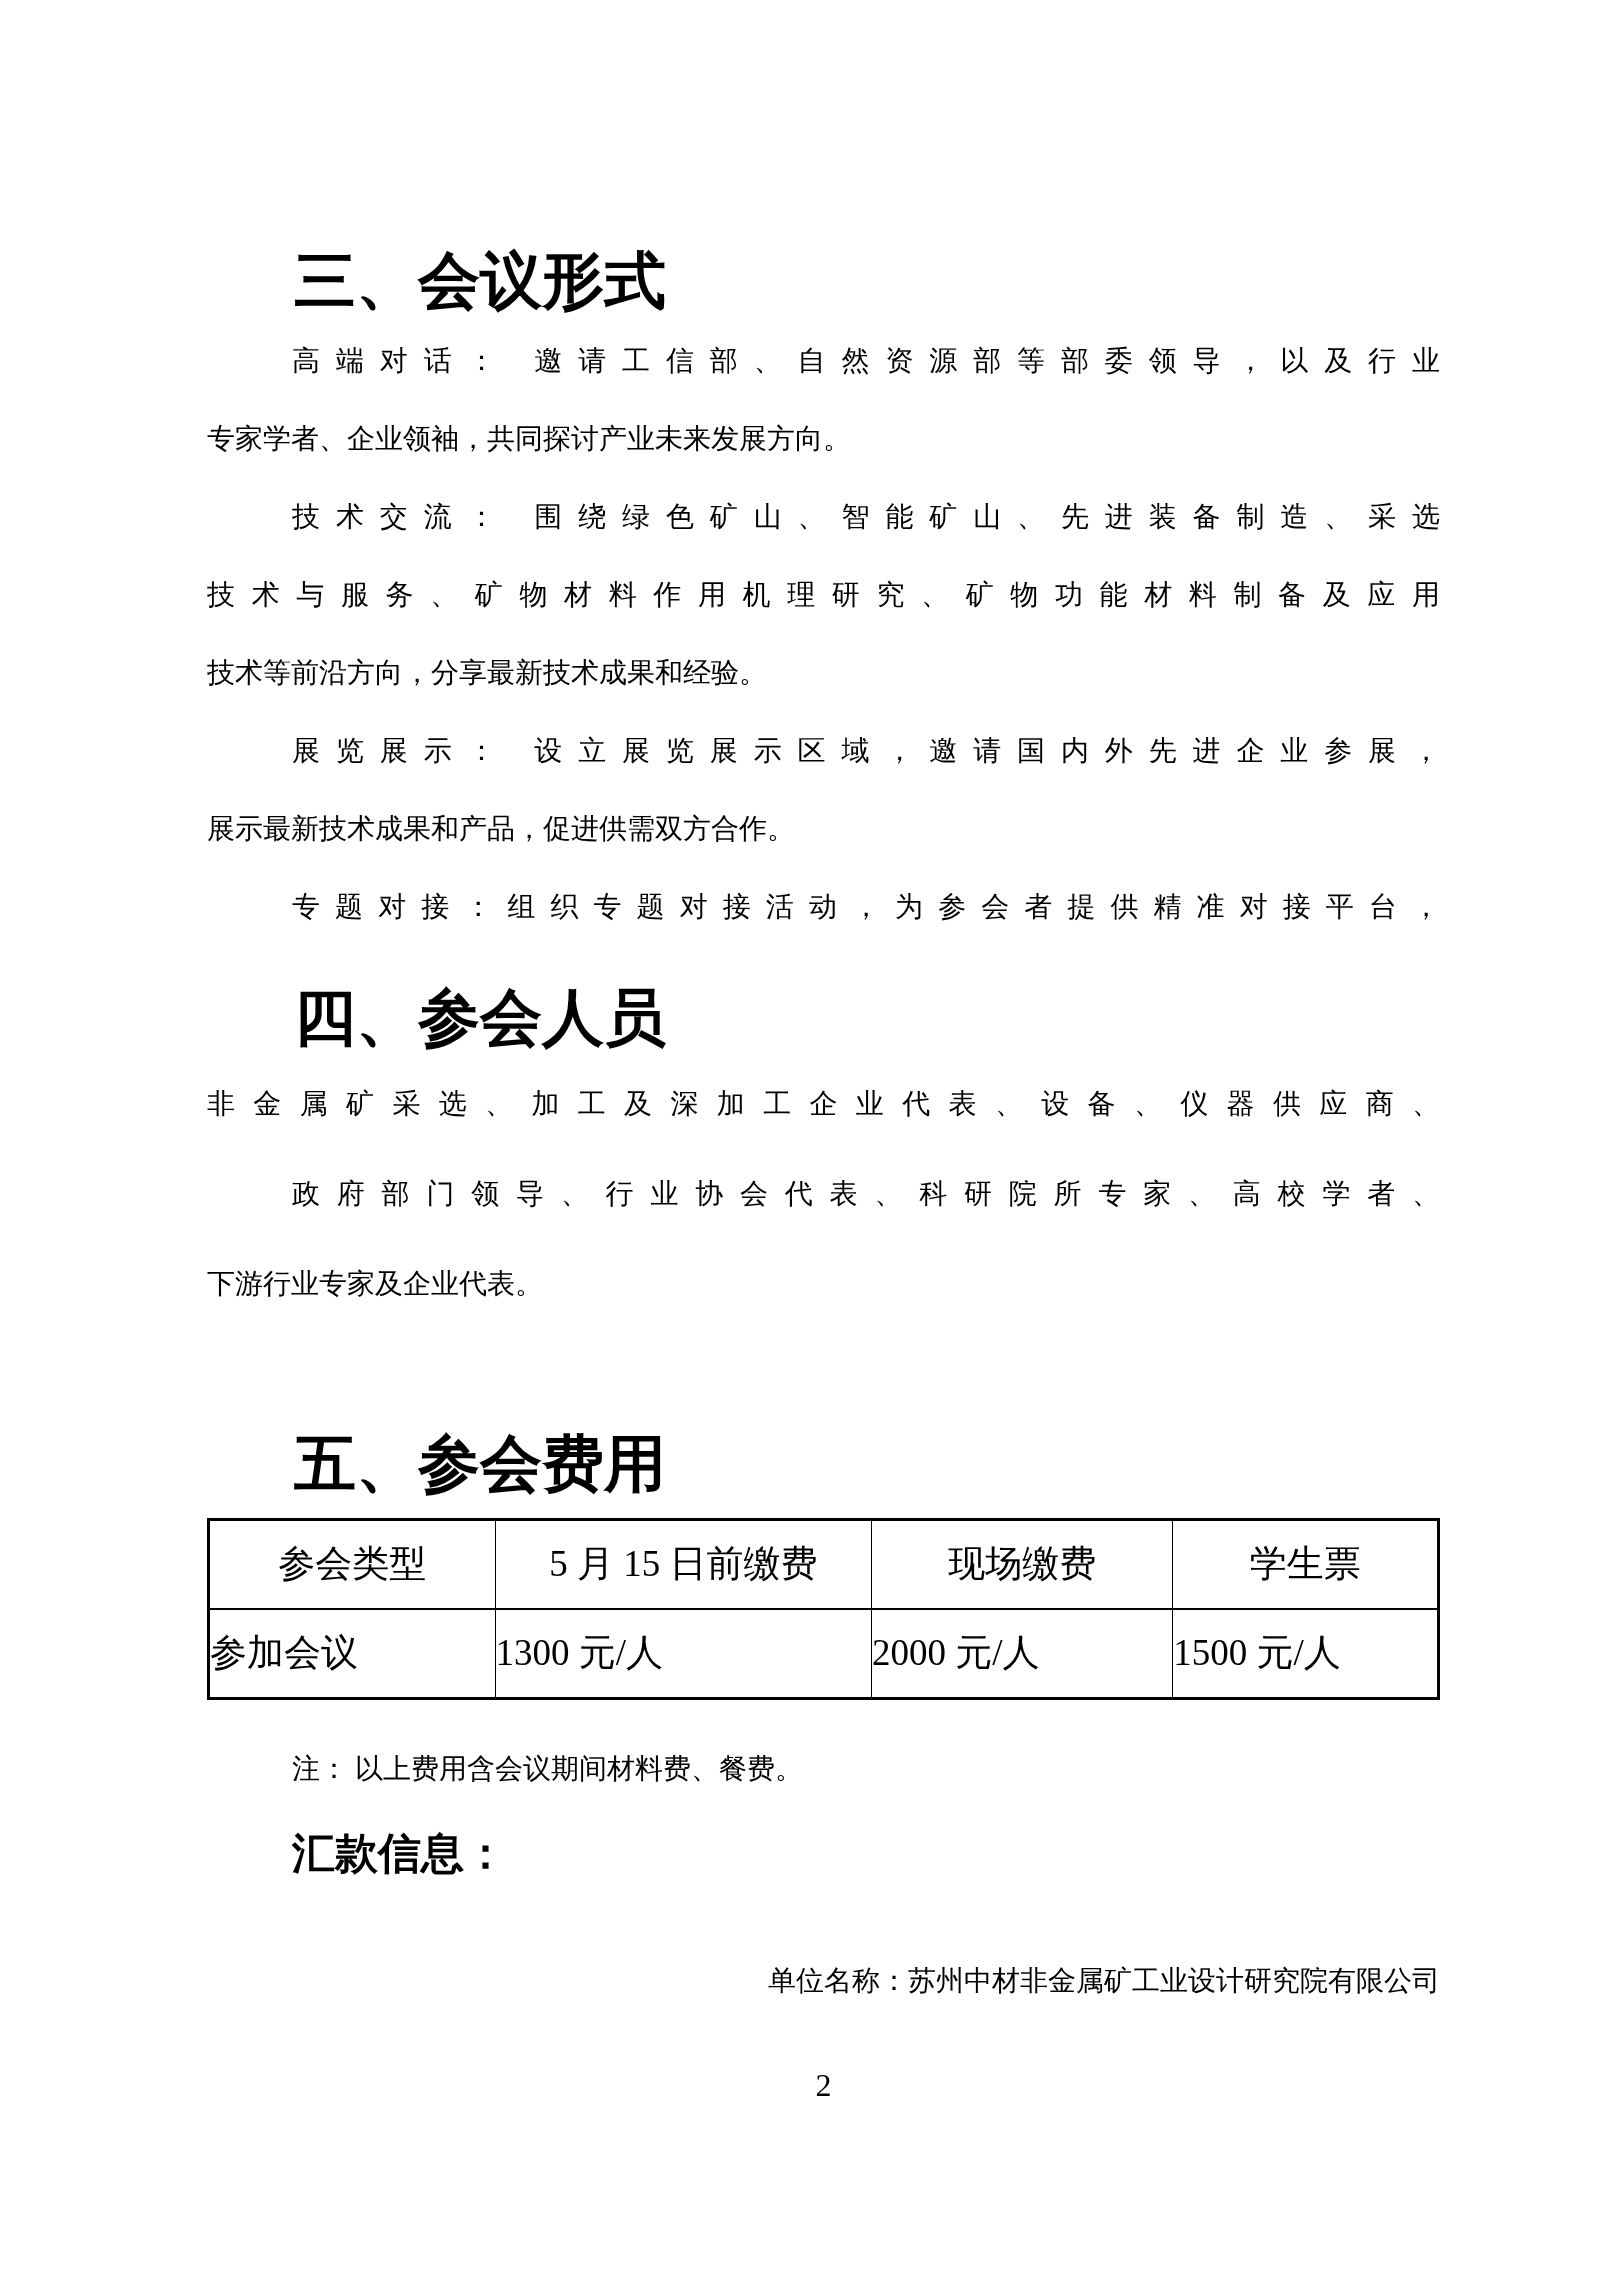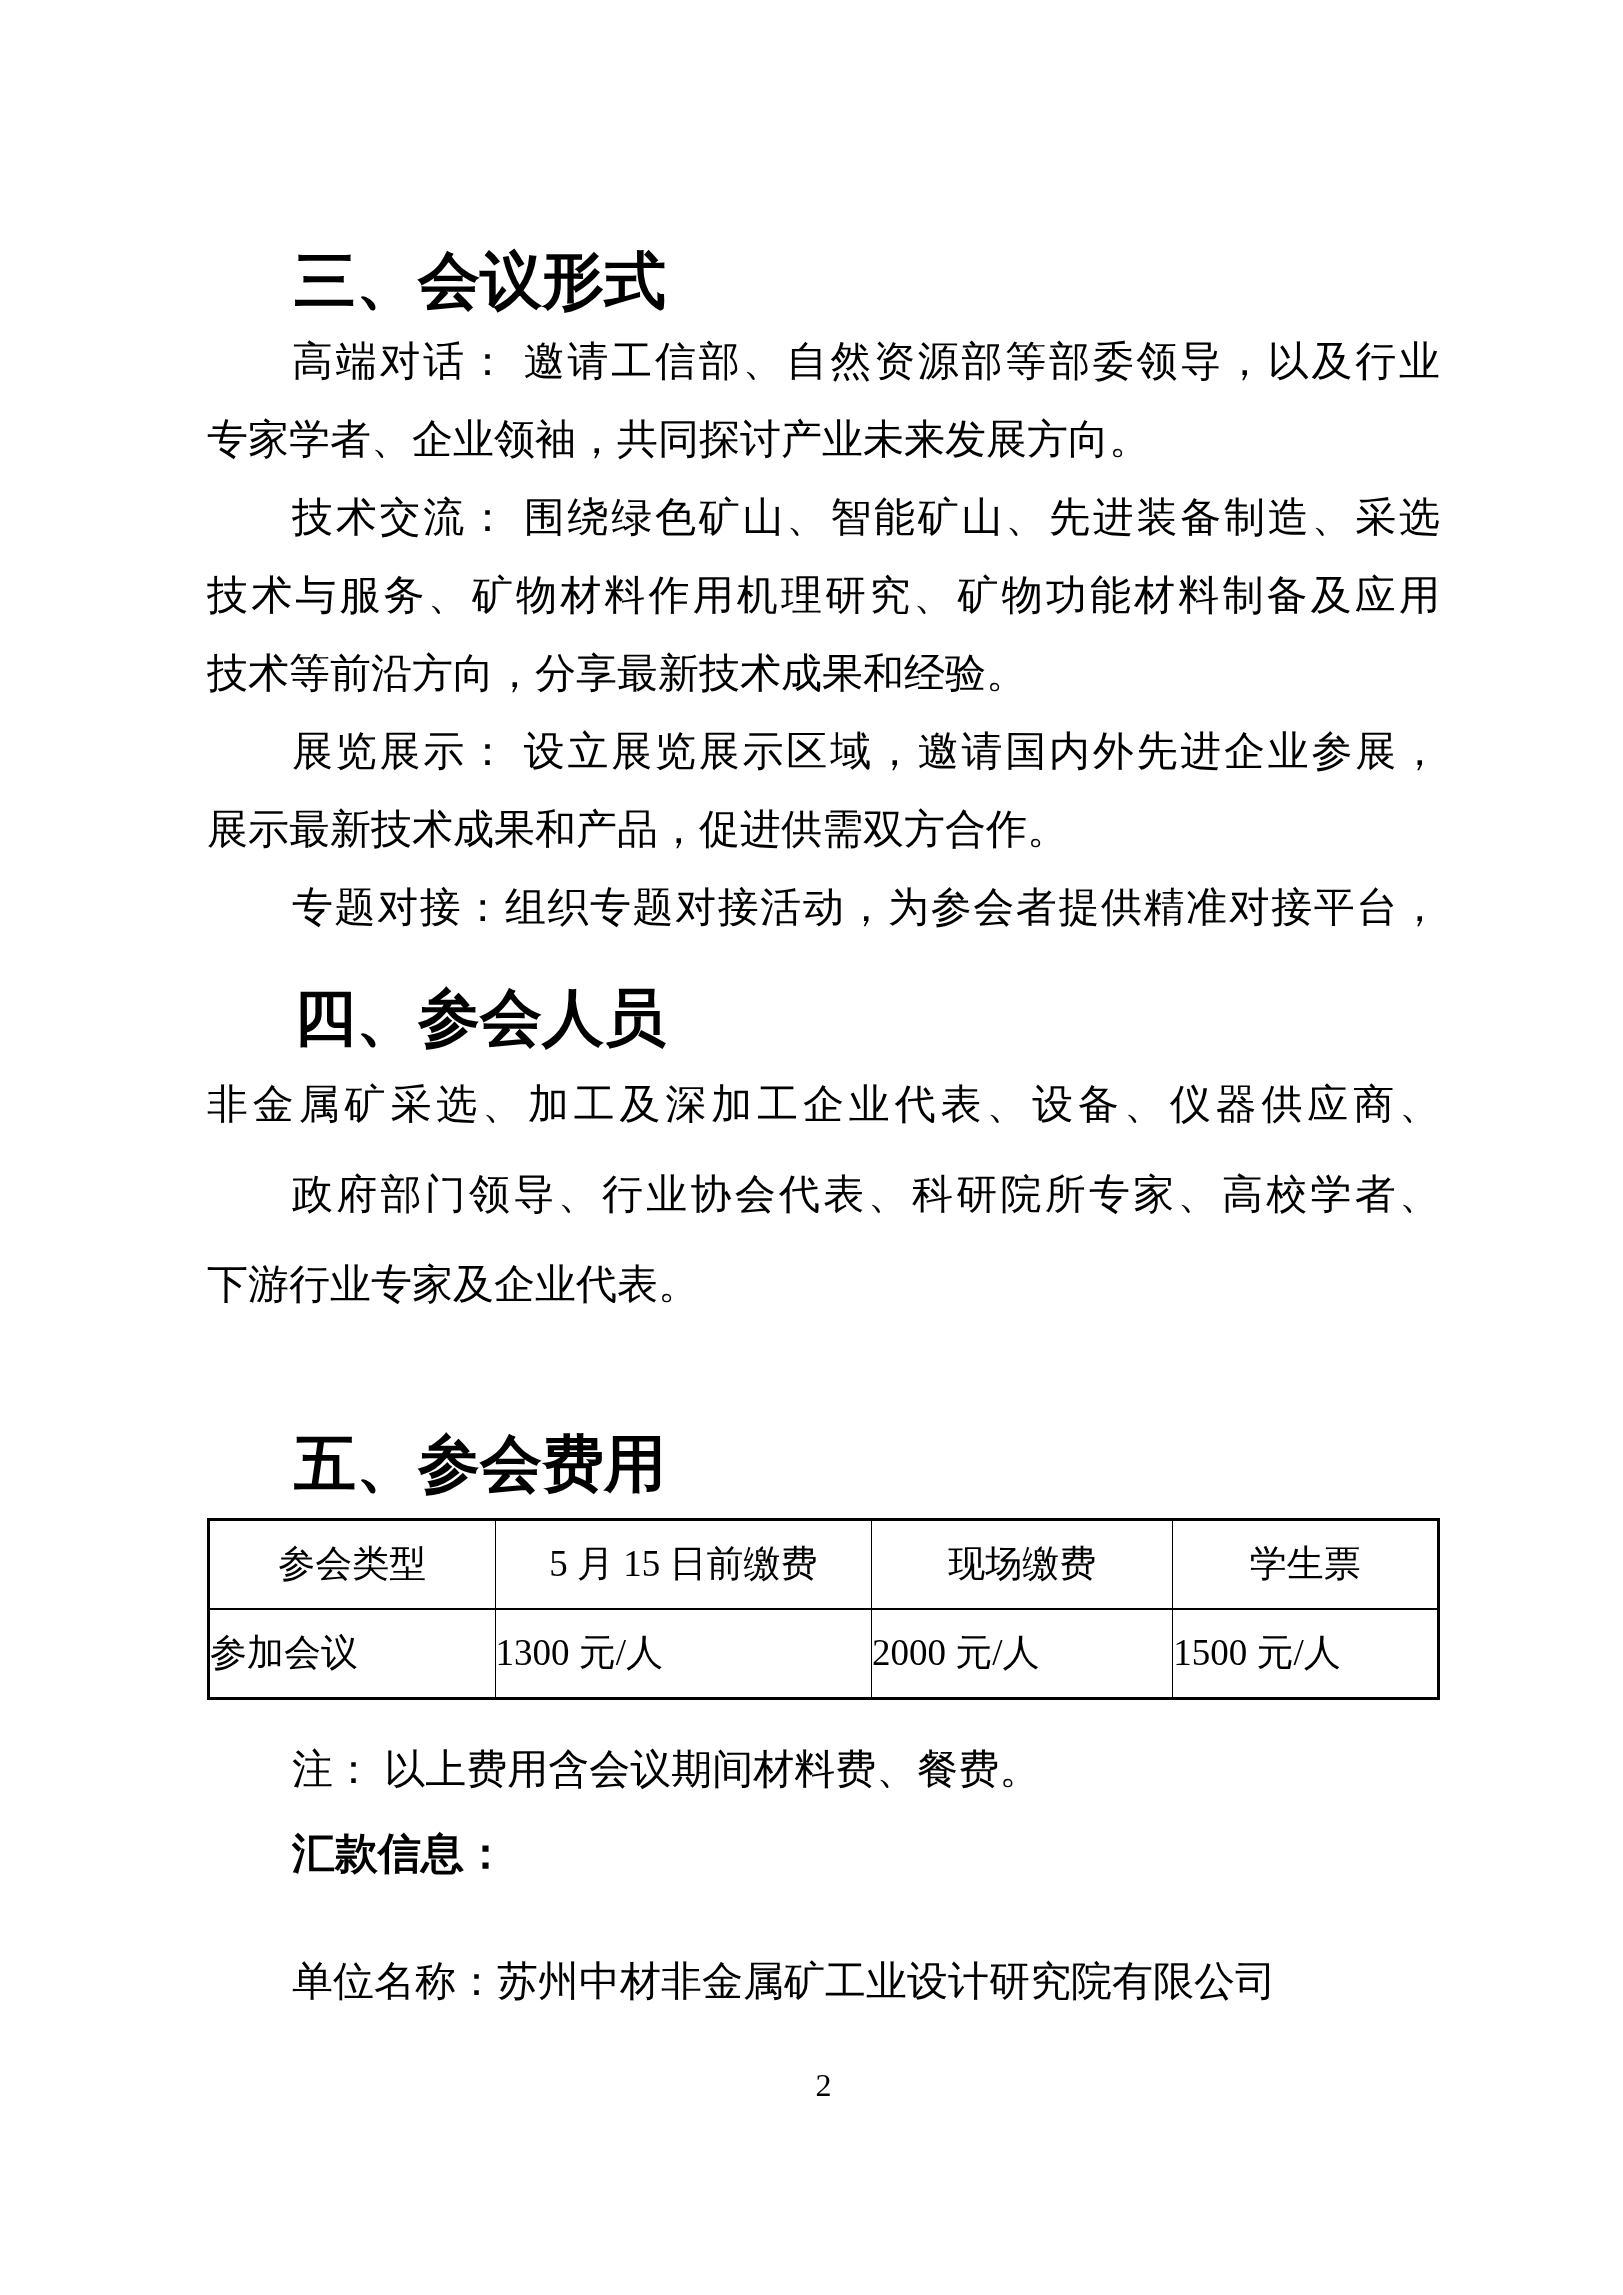--- a/index.html
+++ b/index.html
@@ -20,21 +20,21 @@
     font-weight:bold;
     font-size:62px;
     line-height:82px;
     text-indent:87px;
     white-space:nowrap;
   }
   .h2-gap{margin-top:31px;}
   .h3-gap{margin-top:94px;}
   .para{margin:0;}
   .doc-line{
-    font-size:41px;
+    font-size:28px;
     line-height:78px;
     text-align:left;
   }
   .s4 .doc-line{line-height:90px;}
   .doc-line.fill{
     text-align:justify;
     text-align-last:justify;
     text-justify:inter-character;
   }
   .doc-line.first{text-indent:85px;}
@@ -57,21 +57,21 @@
   .fee-table tr.data-row td{border-top:2.6px solid #000;}
   .note-line{margin-top:30px;}
   .remit-heading{
     margin-top:7.7px;
     font-weight:bold;
     font-size:43px;
     line-height:78px;
     text-indent:85px;
     white-space:nowrap;
   }
-  .company-line{margin-top:49px;}
+  .company-line{margin-top:49px;text-align:right;}
   .page-number{
     margin-top:46px;
     text-align:center;
     font-size:32px;
     line-height:39px;
   }
 </style>
 </head>
 <body>
 

